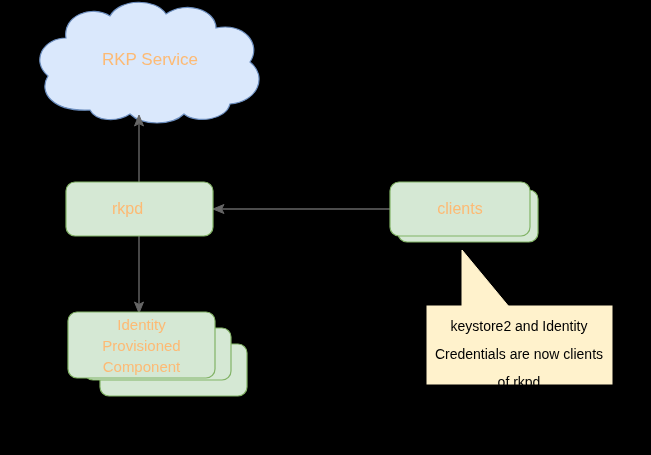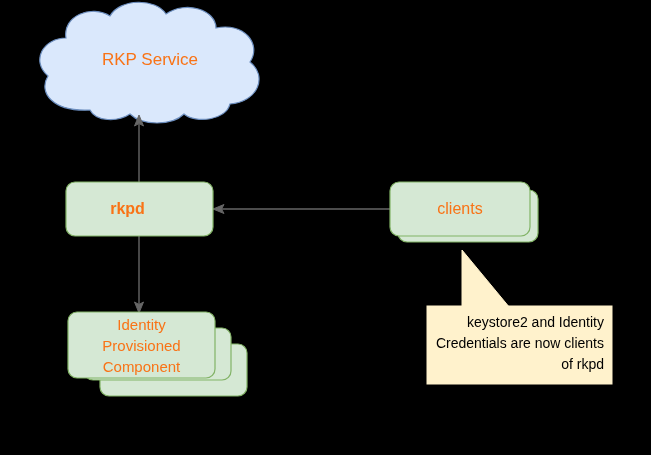--- a/index.html
+++ b/index.html
@@ -23,39 +23,38 @@
     top: 0;
     width: 651px;
     height: 455px;
   }
   .node-label {
     position: absolute;
     display: flex;
     align-items: center;
     justify-content: center;
     text-align: center;
-    color: #f97316;
+    color: #fdba74;
     font-family: "Liberation Sans", sans-serif;
     pointer-events: none;
     white-space: pre-line;
   }
   #cloud-label {
     left: 60px;
     top: 40px;
     width: 180px;
     height: 40px;
     font-size: 17px;
   }
   #rkpd-label {
     left: 66px;
     top: 182px;
     width: 123px;
     height: 54px;
     font-size: 16px;
-    font-weight: bold;
   }
   #clients-label {
     left: 390px;
     top: 182px;
     width: 140px;
     height: 54px;
     font-size: 16px;
   }
   #rpc-label {
     left: 68px;
@@ -66,22 +65,22 @@
     line-height: 21px;
   }
   #callout-text {
     position: absolute;
     left: 434px;
     top: 312px;
     width: 170px;
     height: 70px;
     color: #000000;
     font-size: 14px;
-    line-height: 21px;
-    text-align: right;
+    line-height: 28px;
+    text-align: center;
     font-family: "Liberation Sans", sans-serif;
     pointer-events: none;
   }
 </style>
 </head>
 <body>
 
 <div id="canvas">
 
   <svg class="svg-layer" viewBox="0 0 651 455" xmlns="http://www.w3.org/2000/svg">

